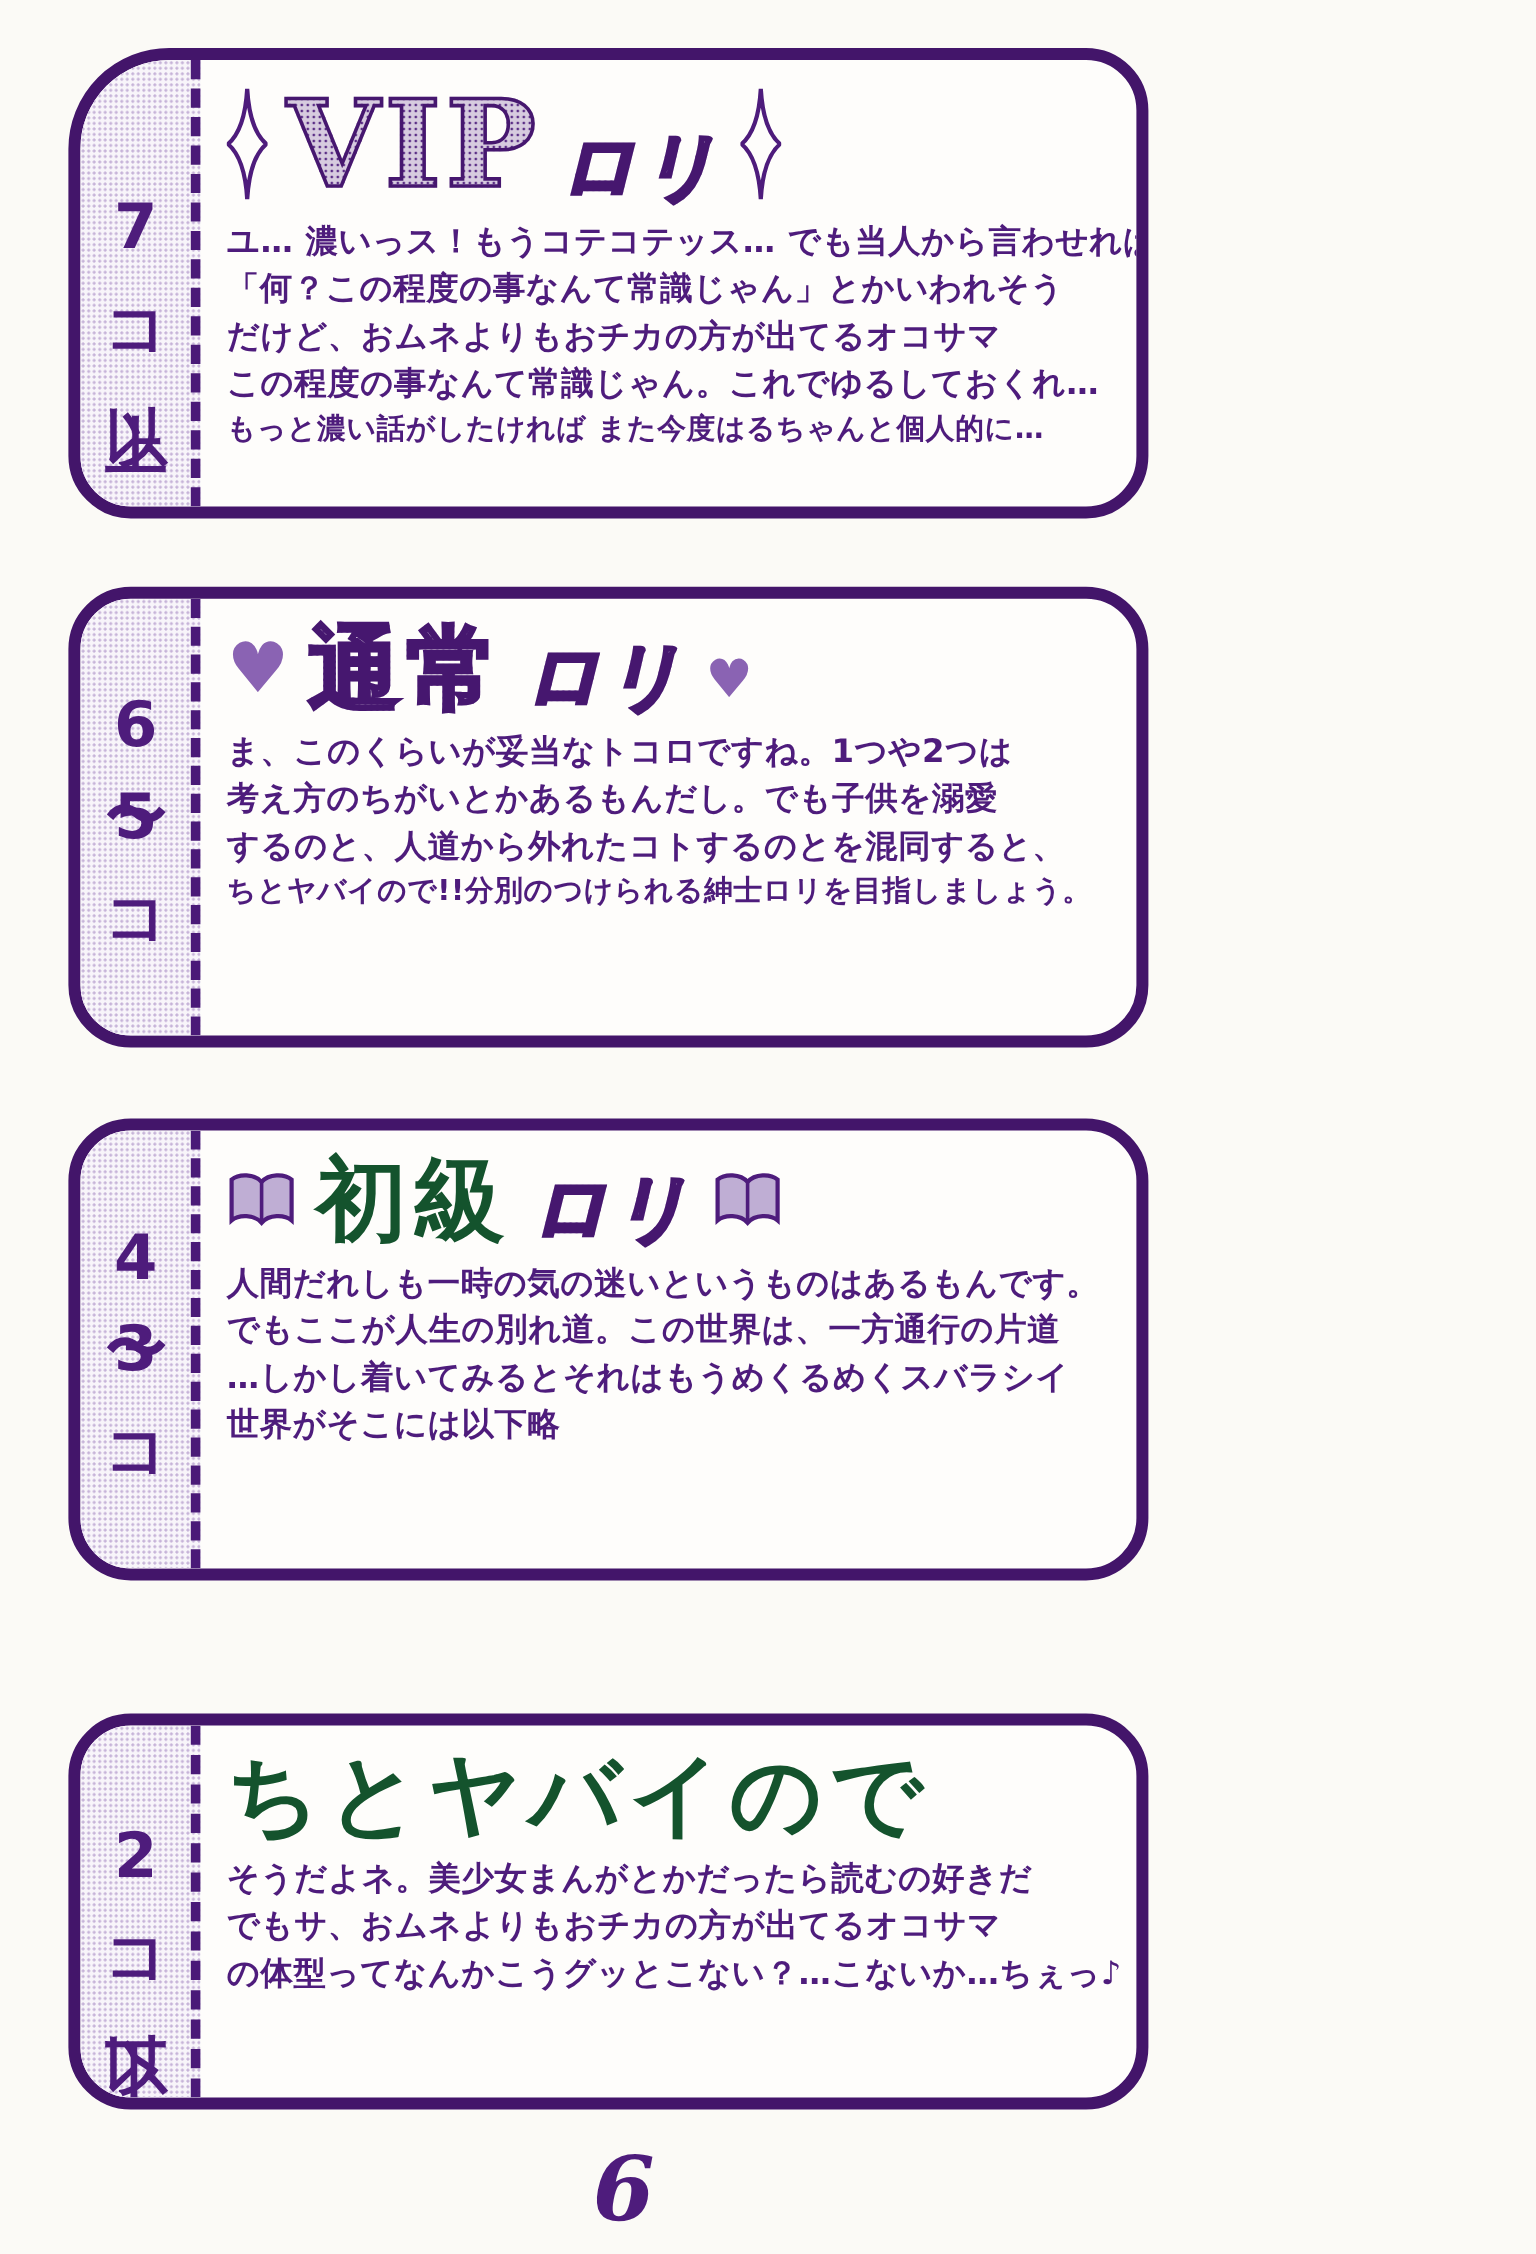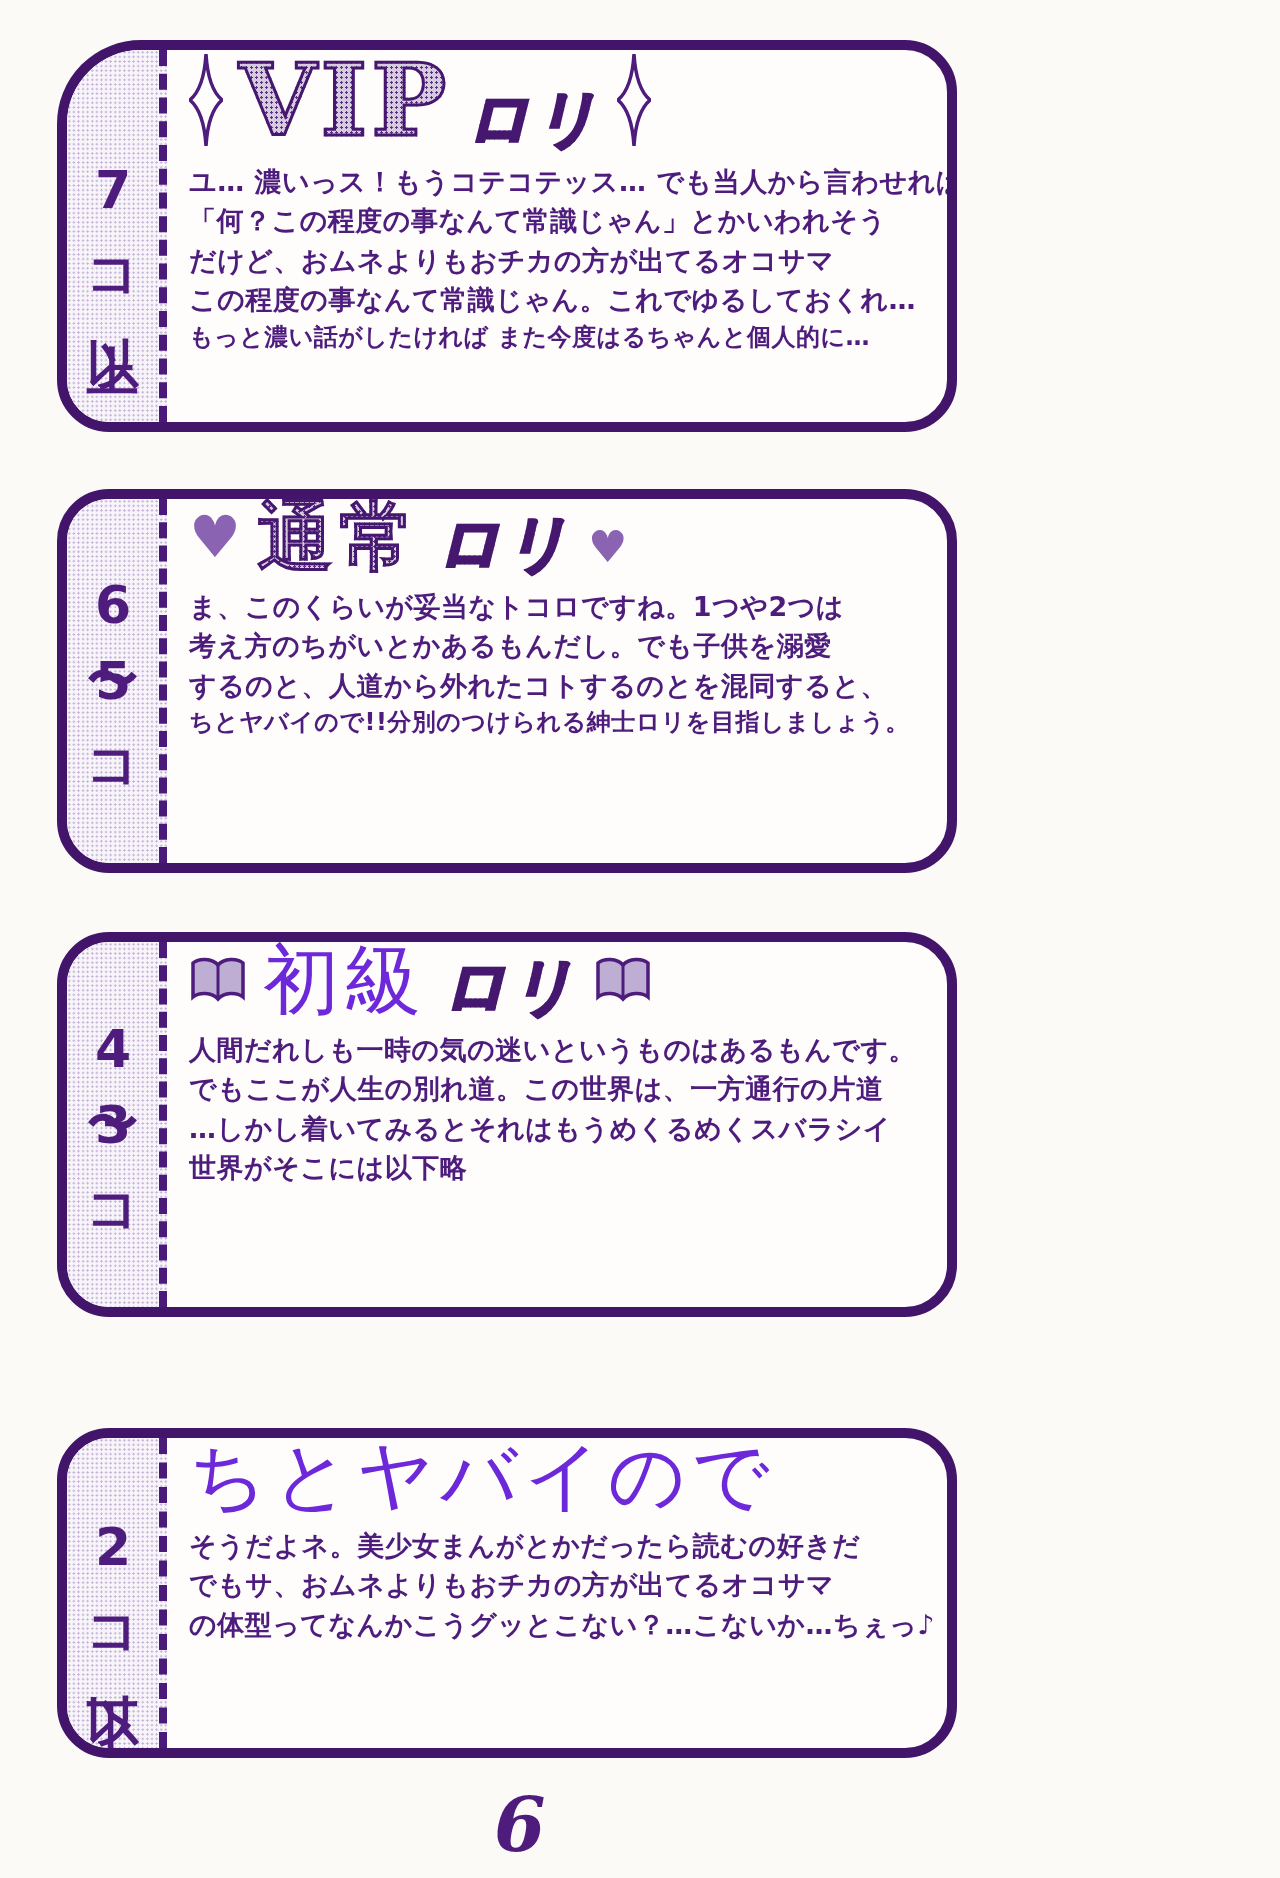--- a/index.html
+++ b/index.html
@@ -23,26 +23,26 @@
     background-color:#f8f5fa;
     background-image:radial-gradient(circle,#c6b3d8 1.15px,rgba(0,0,0,0) 1.3px);
     background-size:4.6px 4.6px;
     border-right:8px dashed #4a1a78;
     display:flex;align-items:center;justify-content:center;
   }
   .label-text{
     writing-mode:vertical-rl;text-orientation:upright;
     font-size:52px;font-weight:bold;color:#4e1c7c;letter-spacing:8px;line-height:1;
   }
-  .content{flex:1;padding:0 8px 6px 22px;display:flex;flex-direction:column;min-width:0;}
+  .content{flex:1;padding:20px 8px 6px 22px;display:flex;flex-direction:column;min-width:0;}
   .title-row{display:flex;align-items:center;gap:16px;color:#4e1c7c;flex:0 0 auto;}
   .t-vip{font-family:"DejaVu Serif",serif;font-weight:bold;font-size:100px;line-height:1;letter-spacing:4px;}
-  .t-kana-lg{font-size:76px;font-weight:normal;line-height:1;letter-spacing:6px;}
+  .t-kana-lg{font-size:76px;font-weight:bold;line-height:1;letter-spacing:6px;}
   .t-kana-sub{font-size:62px;font-weight:bold;line-height:1;letter-spacing:4px;align-self:flex-end;font-style:italic;}
-  .t-solid{color:#6d28d9;}
+  .t-solid{color:#14532d;}
   .ht{
     background-image:radial-gradient(circle,rgba(77,28,124,0.92) 1.2px,rgba(77,28,124,0.22) 1.35px);
     background-size:5px 5px;
     -webkit-background-clip:text;background-clip:text;
     color:transparent;
     -webkit-text-stroke:3px #46176f;
   }
   @supports not ((-webkit-background-clip:text) or (background-clip:text)){
     .ht{color:#4e1c7c;-webkit-text-stroke:0;}
   }

